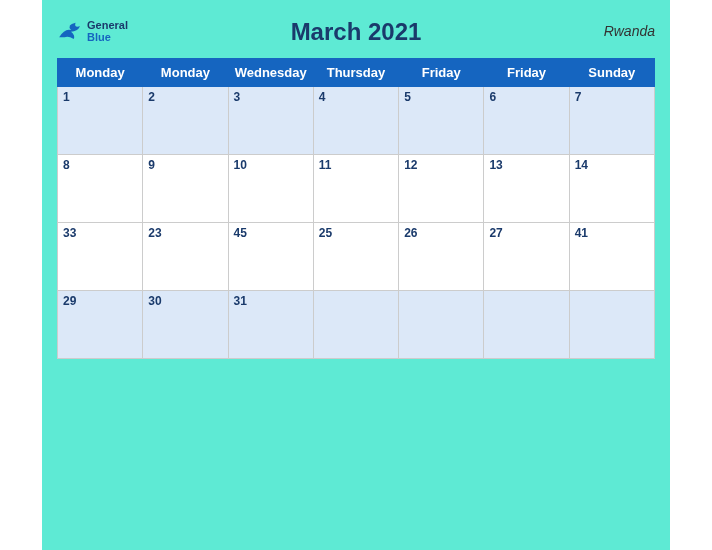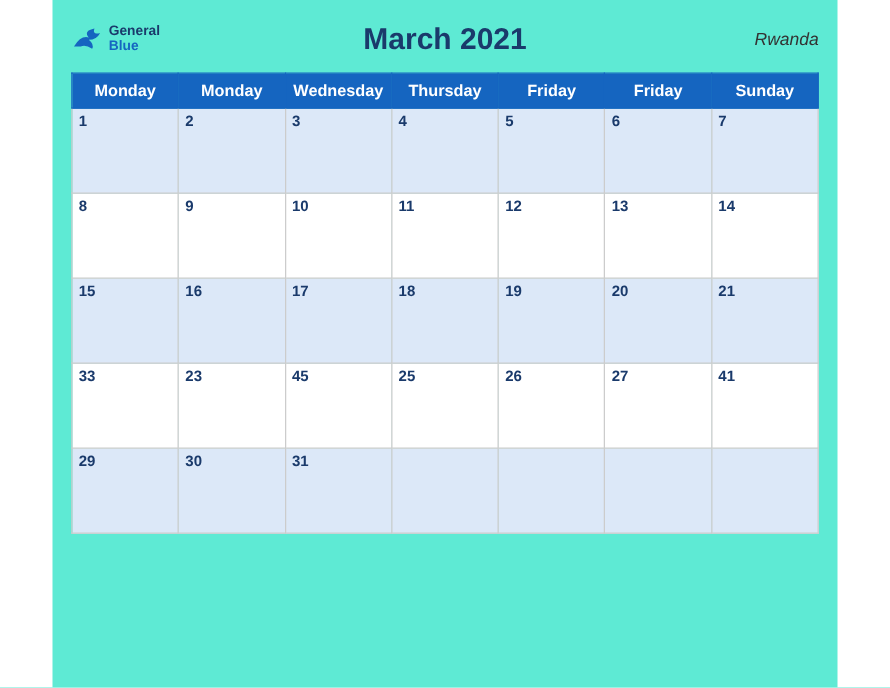--- a/index.html
+++ b/index.html
@@ -157,29 +157,20 @@
         </tr>
         <tr class="row-white">
           <td><span class="day-number">8</span></td>
           <td><span class="day-number">9</span></td>
           <td><span class="day-number">10</span></td>
           <td><span class="day-number">11</span></td>
           <td><span class="day-number">12</span></td>
           <td><span class="day-number">13</span></td>
           <td><span class="day-number">14</span></td>
         </tr>
-        <tr class="row-shaded">
-          <td><span class="day-number">15</span></td>
-          <td><span class="day-number">16</span></td>
-          <td><span class="day-number">17</span></td>
-          <td><span class="day-number">18</span></td>
-          <td><span class="day-number">19</span></td>
-          <td><span class="day-number">20</span></td>
-          <td><span class="day-number">21</span></td>
-        </tr>
         <tr class="row-white">
           <td><span class="day-number">33</span></td>
           <td><span class="day-number">23</span></td>
           <td><span class="day-number">45</span></td>
           <td><span class="day-number">25</span></td>
           <td><span class="day-number">26</span></td>
           <td><span class="day-number">27</span></td>
           <td><span class="day-number">41</span></td>
         </tr>
         <tr class="row-shaded">

